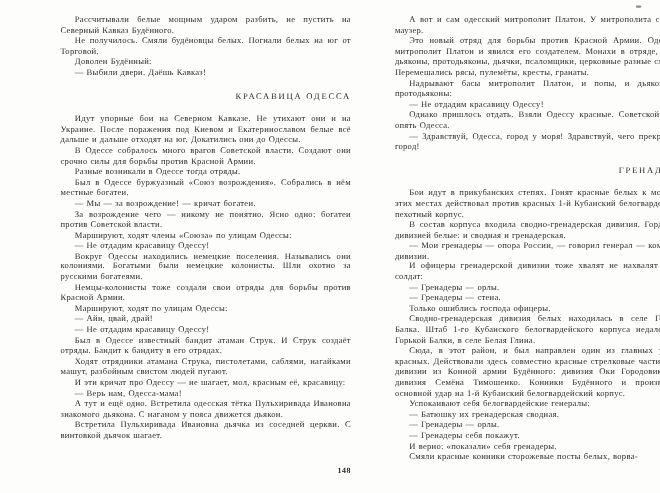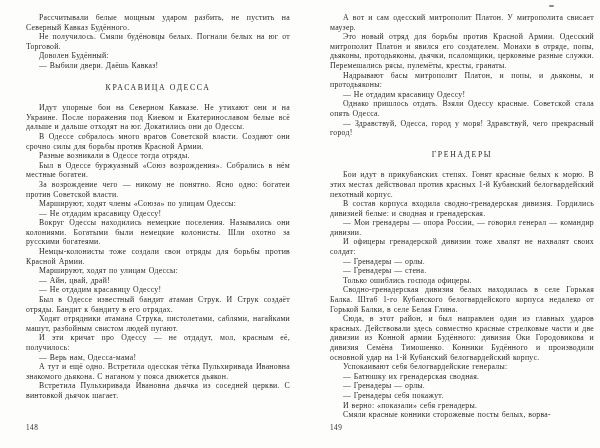--- a/index.html
+++ b/index.html
@@ -4,51 +4,52 @@
 <style>
   html,body{margin:0;padding:0;}
   body{
     width:600px;height:448px;overflow:hidden;
     background:#fdfdfb;
     font-family:"Liberation Serif","DejaVu Serif",serif;
     color:#2a2a28;
     position:relative;
   }
   .spread{
-    display:flex;width:564px;height:448px;position:relative;
+    display:flex;width:564px;height:448px;position:relative;padding-left:29px;
   }
   .page{
     width:300px;height:448px;box-sizing:border-box;position:relative;
   }
   .page-left{padding:13px 10px 0 26px;}
   .page-right{padding:13px 6px 0 30px;}
   .page-body{width:264px;}
   .par{
     margin:0;
     font-size:7.8px;
     line-height:9.6px;
     text-indent:13px;
     text-align:justify;
     letter-spacing:0.25px;
     word-spacing:0.5px;
   }
   .heading{
     font-size:7.8px;
     line-height:9.6px;
-    text-align:center;
+    text-align:right;
     letter-spacing:1.6px;
     margin:12px 0 11px 0;
     text-indent:0;
   }
   .page-number{
     position:absolute;
     bottom:16px;left:0;right:0;
-    text-align:left;
+    text-align:right;
     font-size:7.2px;
     letter-spacing:0.5px;
+    font-weight:bold;
   }
   .page-left .page-number{left:26px;right:10px;}
   .page-right .page-number{left:30px;right:17px;}
   .scan-artifact{
     position:absolute;top:5px;right:10px;
     width:5px;height:1.5px;background:#8a8a86;border-radius:1px;
   }
 </style>
 </head>
 <body>
@@ -58,31 +59,32 @@
     <div class="page-body" id="left-body">
         <p class="par">Рассчитывали белые мощным ударом разбить, не пустить на Северный Кавказ Будённого.</p>
         <p class="par">Не получилось. Смяли будёновцы белых. Погнали белых на юг от Торговой.</p>
         <p class="par">Доволен Будённый:</p>
         <p class="par">— Выбили двери. Даёшь Кавказ!</p>
         <div class="heading">КРАСАВИЦА ОДЕССА</div>
         <p class="par">Идут упорные бои на Северном Кавказе. Не утихают они и на Украине. После поражения под Киевом и Екатеринославом белые всё дальше и дальше отходят на юг. Докатились они до Одессы.</p>
         <p class="par">В Одессе собралось много врагов Советской власти. Создают они срочно силы для борьбы против Красной Армии.</p>
         <p class="par">Разные возникали в Одессе тогда отряды.</p>
         <p class="par">Был в Одессе буржуазный «Союз возрождения». Собрались в нём местные богатеи.</p>
+        <p class="par">— Мы — за возрождение! — кричат богатеи.</p>
         <p class="par">За возрождение чего — никому не понятно. Ясно одно: богатеи против Советской власти.</p>
         <p class="par">Маршируют, ходят члены «Союза» по улицам Одессы:</p>
         <p class="par">— Не отдадим красавицу Одессу!</p>
         <p class="par">Вокруг Одессы находились немецкие поселения. Назывались они колониями. Богатыми были немецкие колонисты. Шли охотно за русскими богатеями.</p>
         <p class="par">Немцы-колонисты тоже создали свои отряды для борьбы против Красной Армии.</p>
         <p class="par">Маршируют, ходят по улицам Одессы:</p>
         <p class="par">— Айн, цвай, драй!</p>
         <p class="par">— Не отдадим красавицу Одессу!</p>
         <p class="par">Был в Одессе известный бандит атаман Струк. И Струк создаёт отряды. Бандит к бандиту в его отрядах.</p>
         <p class="par">Ходят отрядники атамана Струка, пистолетами, саблями, нагайками машут, разбойным свистом людей пугают.</p>
-        <p class="par">И эти кричат про Одессу — не отдадут, мол, красным её, получилось:</p>
+        <p class="par">И эти кричат про Одессу — не шагает, мол, красным её, красавицу:</p>
         <p class="par">— Верь нам, Одесса-мама!</p>
         <p class="par">А тут и ещё одно. Встретила одесская тётка Пульхиривада Ивановна знакомого дьякона. С наганом у пояса движется дьякон.</p>
         <p class="par">Встретила Пульхиривада Ивановна дьячка из соседней церкви. С винтовкой дьячок шагает.</p>
       </div>
     <div class="page-number">148</div>
   </div>
   <div class="page page-right">
     <div class="page-body" id="right-body">
         <p class="par">А вот и сам одесский митрополит Платон. У митрополита свисает маузер.</p>
         <p class="par">Это новый отряд для борьбы против Красной Армии. Одесский митрополит Платон и явился его создателем. Монахи в отряде, попы, дьяконы, протодьяконы, дьячки, псаломщики, церковные разные служки. Перемешались рясы, пулемёты, кресты, гранаты.</p>

